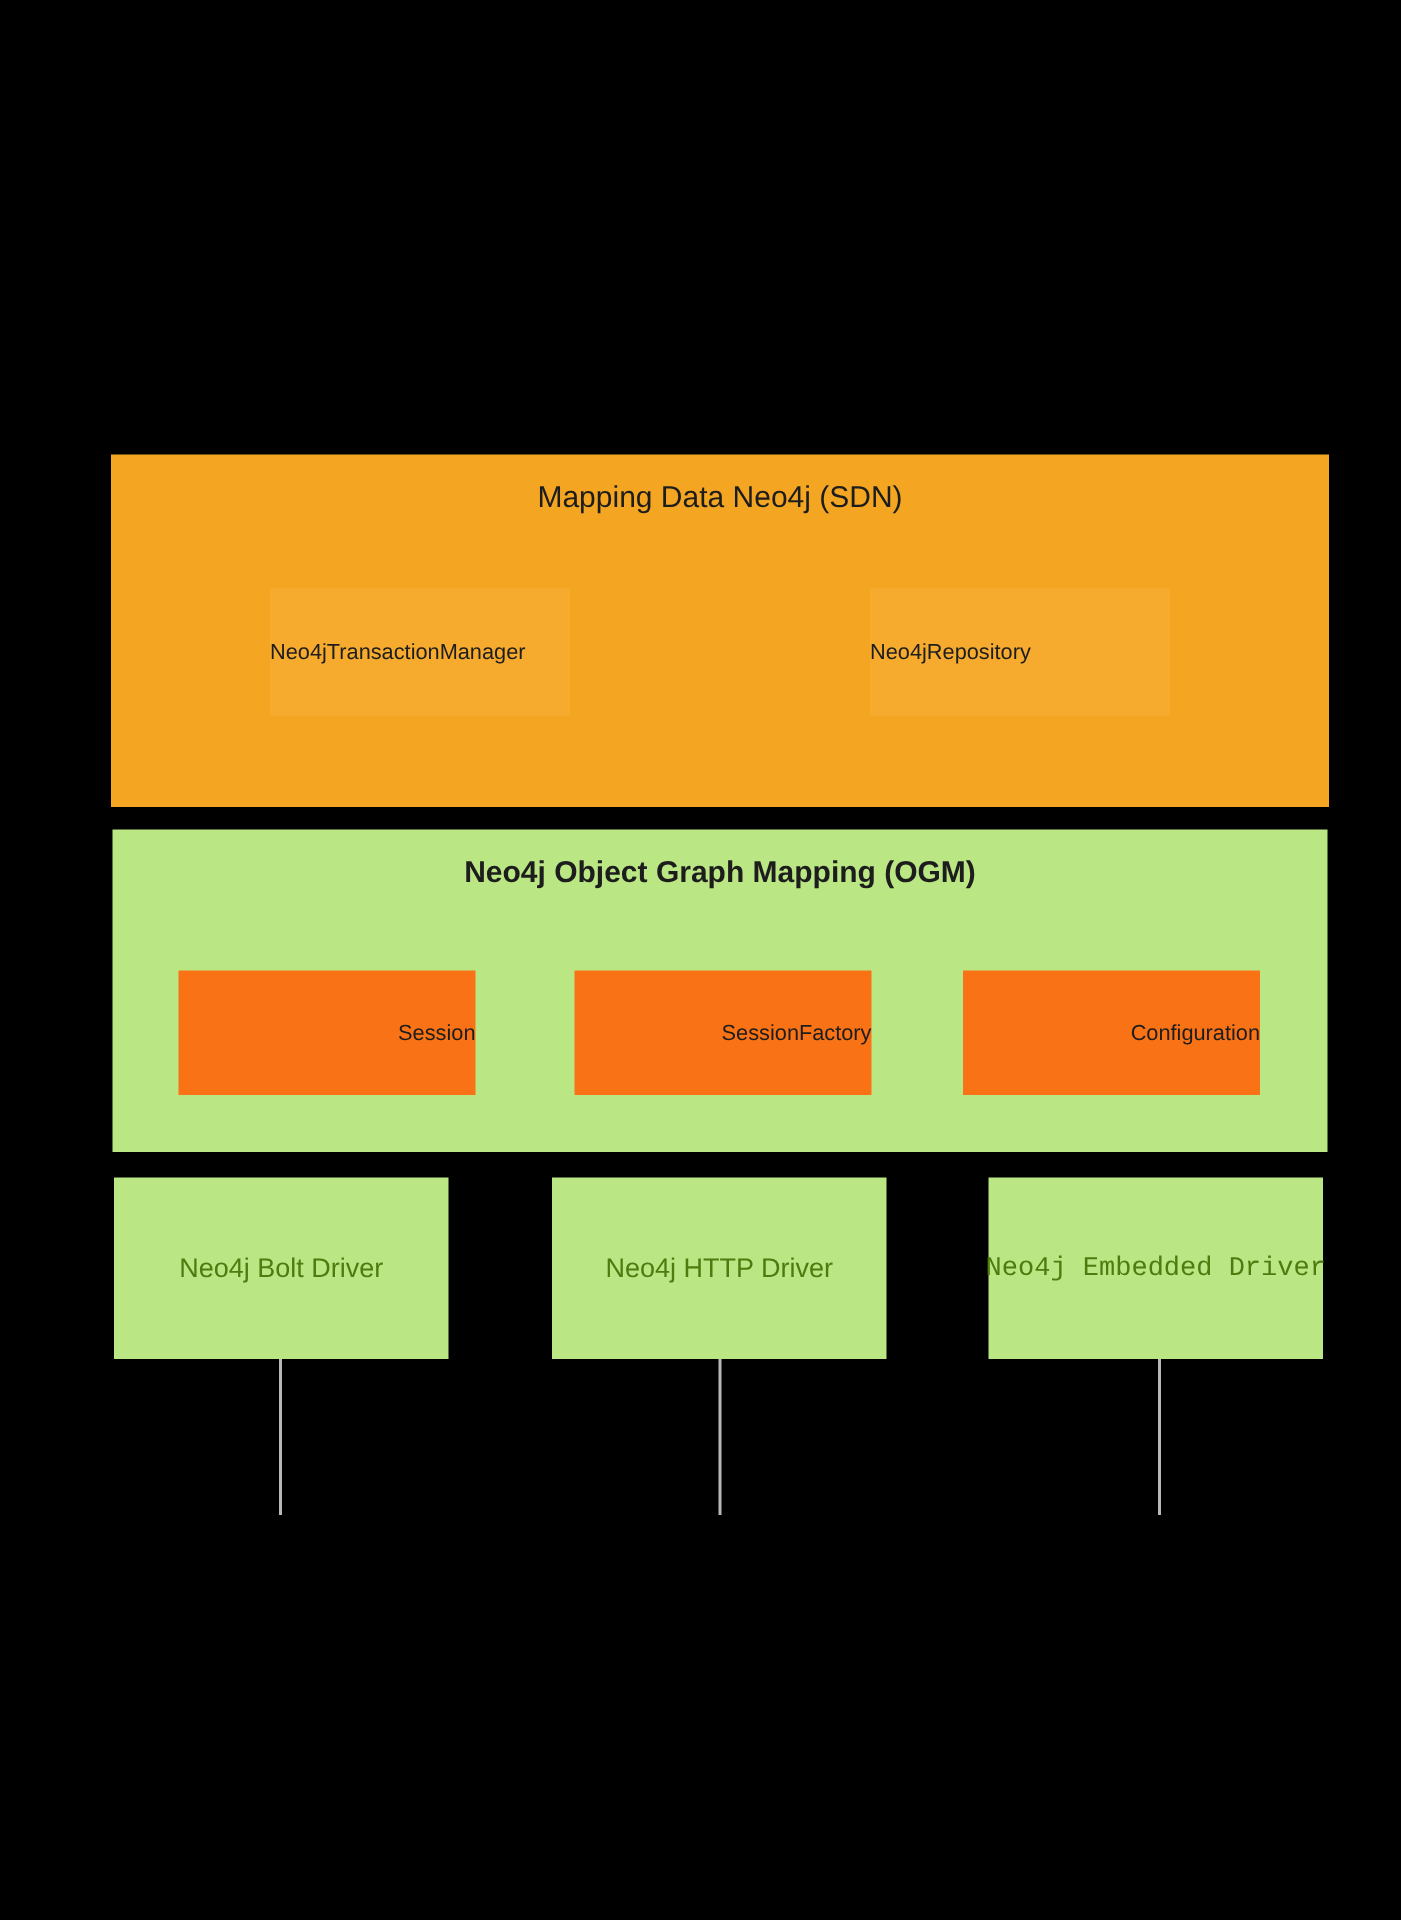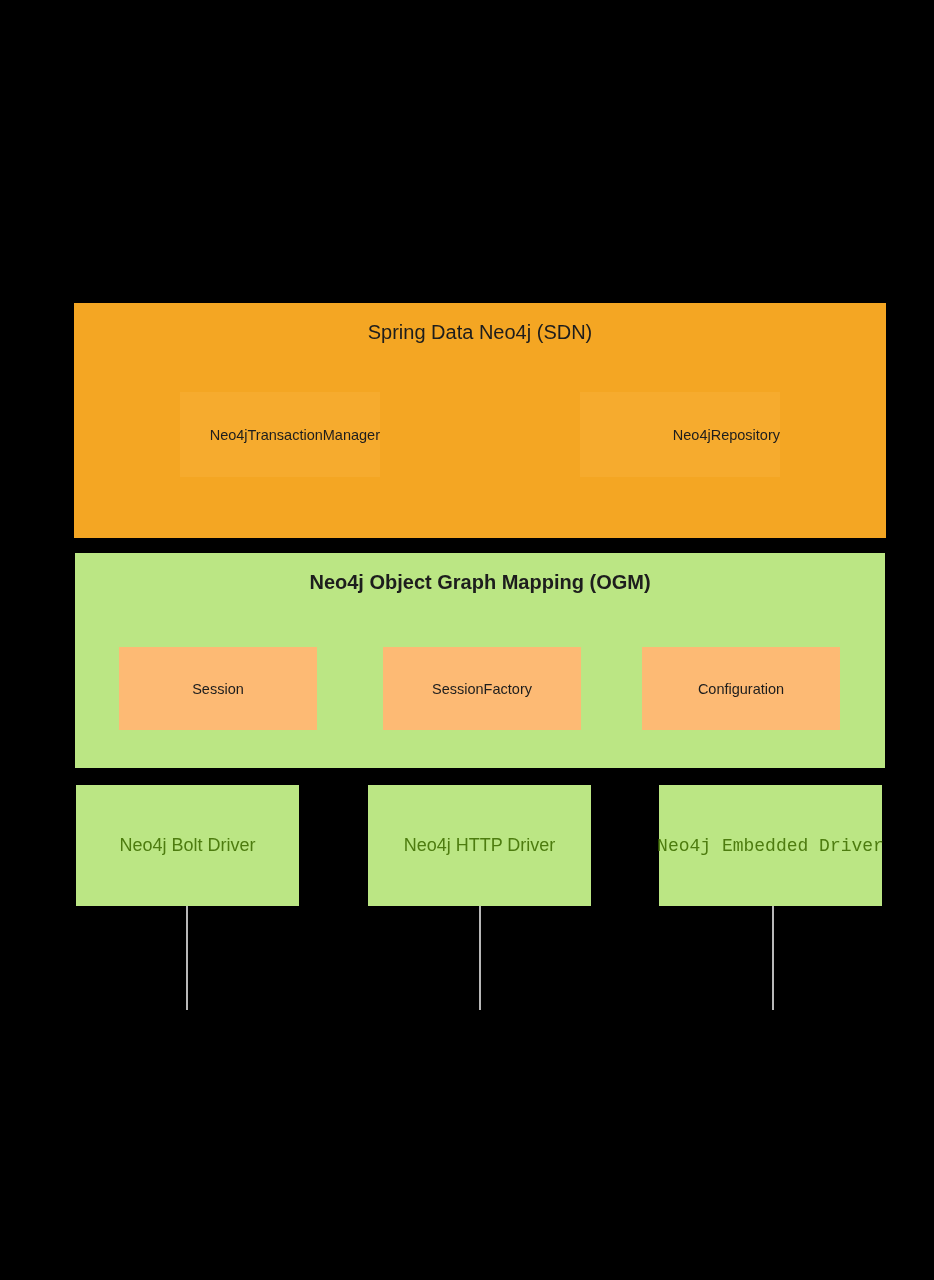--- a/index.html
+++ b/index.html
@@ -60,21 +60,21 @@
     text-align: center;
     color: #1d1d1d;
   }
   .sdn-sub {
     position: absolute;
     top: 89px;
     height: 85px;
     background: #f6ab2e;
     display: flex;
     align-items: center;
-    justify-content: flex-end;
+    justify-content: flex-start;
   }
   .sdn-sub .box-label { font-size: 14.5px; }
   #sdn-sub-txm { left: 106px; width: 200px; }
   #sdn-sub-repo { left: 506px; width: 200px; }
 
   
   #ogm-layer {
     left: 75px;
     top: 553px;
     width: 810px;
@@ -89,24 +89,24 @@
     font-size: 20px;
     font-weight: 700;
     text-align: center;
     color: #1d1d1d;
   }
   .ogm-sub {
     position: absolute;
     top: 94px;
     width: 198px;
     height: 83px;
-    background: #fdba74;
+    background: #f97316;
     display: flex;
     align-items: center;
-    justify-content: center;
+    justify-content: flex-end;
   }
   .ogm-sub .box-label { font-size: 14.5px; }
   #ogm-sub-session { left: 44px; }
   #ogm-sub-factory { left: 308px; }
   #ogm-sub-config { left: 567px; }
 
   
   .driver {
     position: absolute;
     top: 785px;
@@ -149,21 +149,21 @@
   }
   #graph-db .box-label { font-size: 19px; }
 </style>
 </head>
 <body>
 
 <div id="stage">
 
 
   <div class="layer" id="sdn-layer">
-    <div id="sdn-title">Spring Data Neo4j (SDN)</div>
+    <div id="sdn-title">Mapping Data Neo4j (SDN)</div>
     <div class="sdn-sub" id="sdn-sub-txm">
       <span class="box-label">Neo4jTransactionManager</span>
     </div>
     <div class="sdn-sub" id="sdn-sub-repo">
       <span class="box-label">Neo4jRepository</span>
     </div>
   </div>
 
   <div class="layer" id="ogm-layer">
     <div id="ogm-title">Neo4j Object Graph Mapping (OGM)</div>

